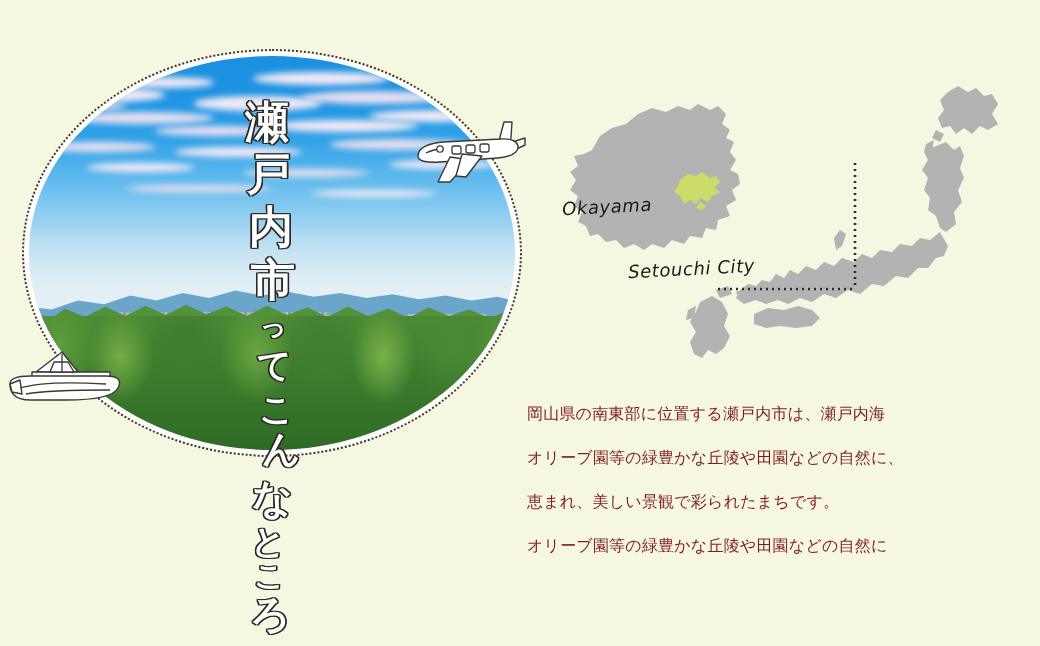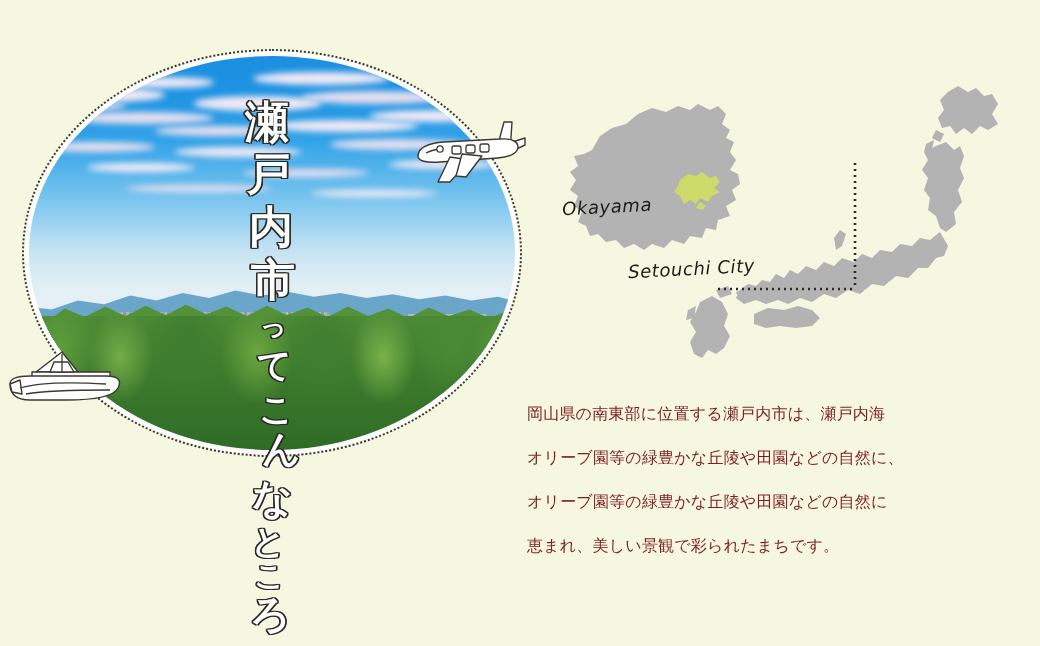--- a/index.html
+++ b/index.html
@@ -334,17 +334,17 @@
       <line x1="178" y1="211" x2="315" y2="211" stroke="#2b2b25" stroke-width="2.6" stroke-dasharray="2 4" stroke-linecap="butt"></line>
     </svg>
 
     <span class="map-label lbl-okayama">Okayama</span>
     <span class="map-label lbl-setouchi">Setouchi City</span>
   </div>
 
   <div class="para">
     <p>岡山県の南東部に位置する瀬戸内市は、瀬戸内海</p>
     <p>オリーブ園等の緑豊かな丘陵や田園などの自然に、</p>
+    <p>恵まれ、美しい景観で彩られたまちです。</p>
     <p>オリーブ園等の緑豊かな丘陵や田園などの自然に</p>
-    <p>恵まれ、美しい景観で彩られたまちです。</p>
   </div>
 
 </div>
 
 </body></html>

